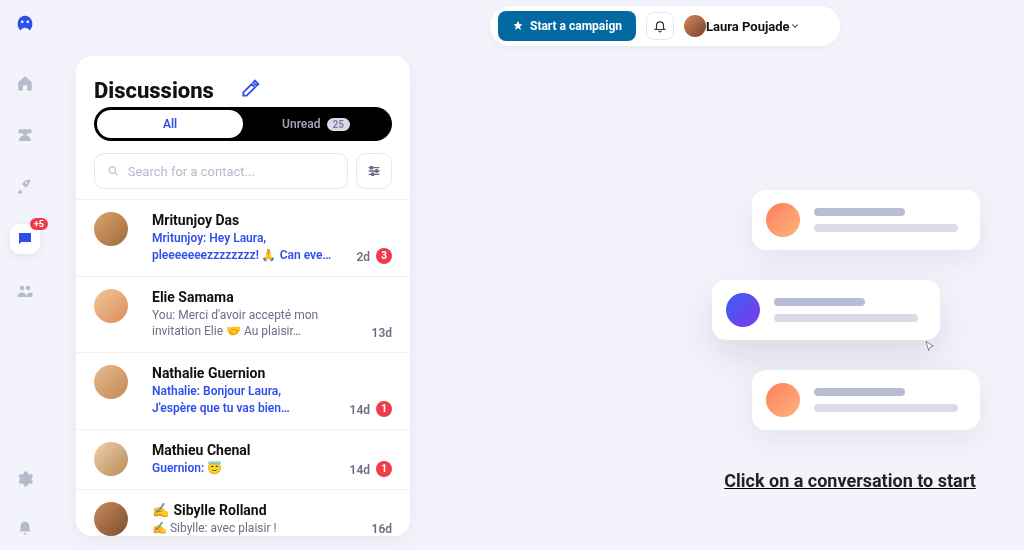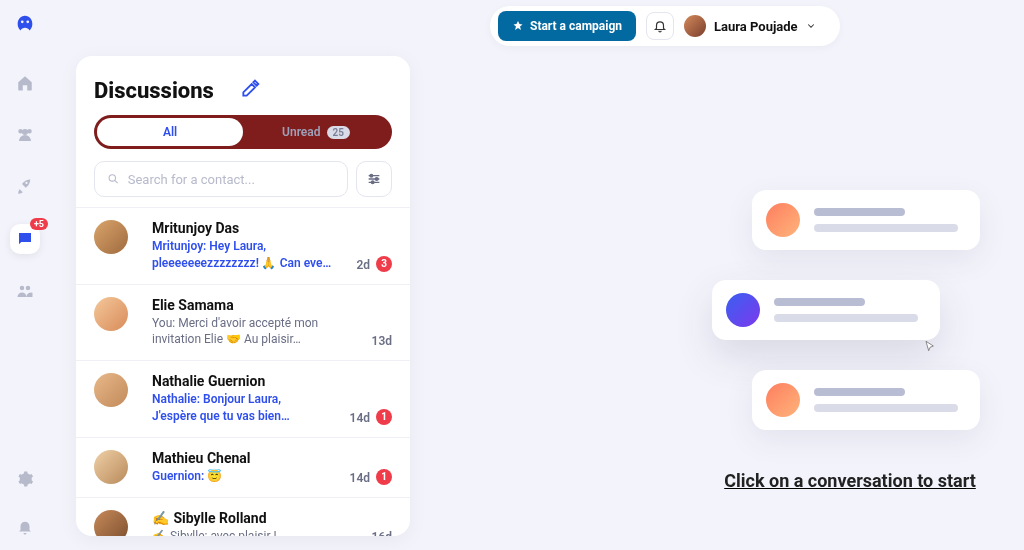--- a/index.html
+++ b/index.html
@@ -4,46 +4,46 @@
 <style>
   * { box-sizing: border-box; margin: 0; padding: 0; font-family: -apple-system, BlinkMacSystemFont, "Segoe UI", Roboto, Helvetica, Arial, sans-serif; }
   body { background: #f3f4fb; width: 1024px; height: 550px; overflow: hidden; position: relative; }
 
   
   .topbar { position: absolute; top: 6px; left: 490px; width: 350px; height: 40px; background: #fff; border-radius: 20px; display: flex; align-items: center; padding: 0 12px 0 8px; gap: 10px; box-shadow: 0 2px 10px rgba(0,0,0,0.04); }
   .start-btn { background: #0369a1; color: #fff; border: none; border-radius: 8px; height: 30px; padding: 0 14px; font-size: 12px; font-weight: 700; display: flex; align-items: center; gap: 6px; cursor: pointer; }
   .start-btn svg { width: 12px; height: 12px; fill: #fff; }
   .bell-wrap { width: 28px; height: 28px; display: flex; align-items: center; justify-content: center; border: 1px solid #e4e6ef; border-radius: 8px; }
   .bell-wrap svg { width: 14px; height: 14px; stroke: #333; fill: none; stroke-width: 2; }
-  .user-chip { display: flex; align-items: center; gap: 8px; cursor: pointer; }
+  .user-chip { display: flex; align-items: center; cursor: pointer; }
   .avatar-sm { width: 22px; height: 22px; border-radius: 50%; background: linear-gradient(135deg,#d48a5a,#7a3e2e); }
   .user-name { font-size: 13px; font-weight: 700; color: #111; }
   .chevron-down { width: 10px; height: 10px; }
 
   
   .logo { position: absolute; top: 14px; left: 14px; width: 22px; height: 22px; }
   .logo svg { fill: #2f4fed; }
 
   
   .sidebar { position: absolute; top: 60px; left: 0; width: 50px; height: 480px; display: flex; flex-direction: column; align-items: center; gap: 22px; padding-top: 8px; }
   .side-item { width: 30px; height: 30px; display: flex; align-items: center; justify-content: center; border-radius: 10px; position: relative; cursor: pointer; }
   .side-item svg { width: 18px; height: 18px; fill: #b7bacb; }
   .side-item.active { background: #fff; box-shadow: 0 2px 8px rgba(0,0,0,0.08); }
   .side-item.active svg { fill: #2f4fed; }
   .side-badge { position: absolute; top: -6px; right: -8px; background: #ef3c4a; color: #fff; font-size: 9px; font-weight: 700; padding: 1px 4px; border-radius: 8px; }
   .sidebar-bottom { position: absolute; bottom: 8px; left: 0; width: 50px; display: flex; flex-direction: column; align-items: center; gap: 18px; }
   .sidebar-bottom .side-item svg { fill: #b7bacb; }
 
   
   .panel { position: absolute; top: 56px; left: 76px; width: 334px; height: 480px; background: #fff; border-radius: 16px; box-shadow: 0 4px 20px rgba(0,0,0,0.05); padding: 22px 18px 0 18px; display: flex; flex-direction: column; }
-  .panel-header { display: flex; align-items: center; gap: 26px; margin-bottom: 12px; }
+  .panel-header { display: flex; align-items: center; gap: 26px; margin-bottom: 4px; }
   .panel-title { font-size: 22px; font-weight: 800; color: #111; }
   .edit-icon svg { width: 20px; height: 20px; stroke: #2f4fed; fill: none; stroke-width: 2.2; }
 
-  .tabs { background: #7f1d1d; border-radius: 18px; height: 34px; display: flex; align-items: center; padding: 3px; margin-bottom: 12px; }
+  .tabs { background: #000000; border-radius: 18px; height: 34px; display: flex; align-items: center; padding: 3px; margin-bottom: 12px; }
   .tab { flex: 1; height: 28px; border-radius: 14px; display: flex; align-items: center; justify-content: center; font-size: 12px; font-weight: 600; color: #9ea2b8; cursor: pointer; gap: 6px; }
   .tab.active { background: #fff; color: #2f4fed; }
   .tab-badge { background: #d9dbe8; color: #7a7e96; font-size: 10px; padding: 1px 6px; border-radius: 8px; }
 
   .search-row { display: flex; gap: 8px; margin-bottom: 10px; }
   .search-box { flex: 1; height: 36px; border: 1px solid #e4e6ef; border-radius: 10px; display: flex; align-items: center; padding: 0 12px; gap: 8px; }
   .search-box svg { width: 14px; height: 14px; stroke: #b7bacb; fill: none; stroke-width: 2; }
   .search-box input { border: none; outline: none; font-size: 13px; color: #555; width: 100%; background: transparent; }
   .search-box input::placeholder { color: #b7bacb; }
   .filter-btn { width: 36px; height: 36px; border: 1px solid #e4e6ef; border-radius: 10px; display: flex; align-items: center; justify-content: center; cursor: pointer; }

